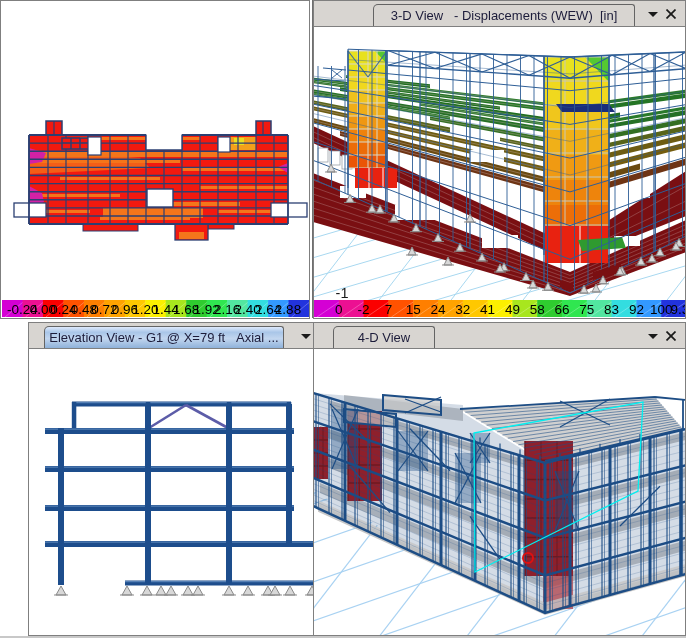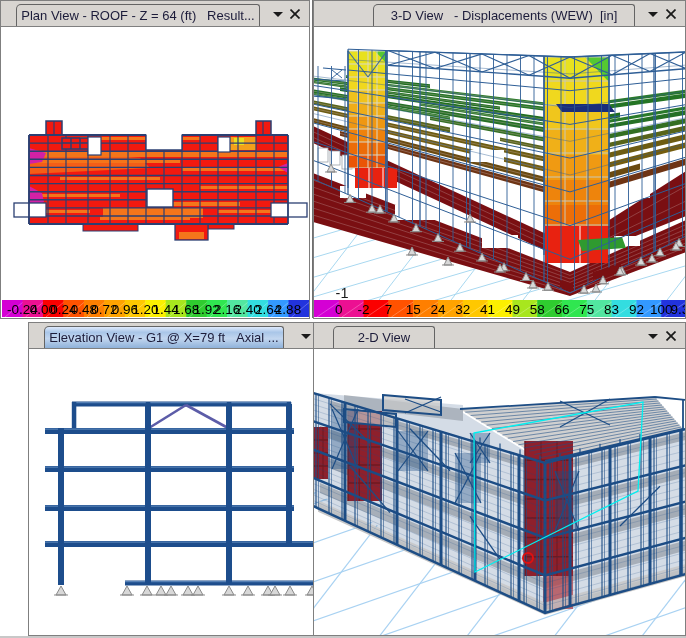--- a/index.html
+++ b/index.html
@@ -17,30 +17,20 @@
 </style>
 </head>
 <body>
 
 <div style="position:absolute;left:310px;top:0;width:3px;height:638px;background:#ffffff;"></div>
 <div style="position:absolute;left:312px;top:0;width:2px;height:638px;background:#6f6f6f;"></div>
 <div style="position:absolute;left:0;top:318px;width:686px;height:4px;background:#ffffff;"></div>
 <div style="position:absolute;left:0;top:636px;width:686px;height:2px;background:#c8c8c8;"></div>
 
 <div class="vp" id="vpTL" style="left:0;top:0;width:310px;height:319px;">
-  <div class="tstrip">
-    <div class="tab" style="left:15px;width:244px;">Plan View - ROOF - Z = 64 (ft)&nbsp;&nbsp;&nbsp;Result...</div>
-    <div class="caret" style="left:272px;"></div>
-    <div class="xbtn" style="left:289px;">
-        <svg width="10" height="10" viewBox="0 0 10 10" style="position:static">
-          <line x1="0.5" y1="0.5" x2="9.5" y2="9.5" stroke="#1a1a1a" stroke-width="1.7"></line>
-          <line x1="9.5" y1="0.5" x2="0.5" y2="9.5" stroke="#1a1a1a" stroke-width="1.7"></line>
-        </svg>
-      </div>
-  </div>
   <svg id="svgTL" width="308" height="291" viewBox="0 0 308 291" style="left:0;top:26px;">
       <rect x="28" y="108" width="259" height="89" fill="#f2190f"></rect>
       <rect x="79" y="110" width="120" height="3" fill="#f4751b"></rect>
       <rect x="28" y="124" width="259" height="6" fill="#f4751b"></rect>
       <rect x="28" y="132" width="151" height="4" fill="#f4751b"></rect>
       <rect x="181" y="141" width="106" height="3" fill="#f4751b"></rect>
       <rect x="59" y="150" width="100" height="3" fill="#f4751b"></rect>
       <rect x="199" y="159" width="88" height="3" fill="#f4751b"></rect>
       <rect x="28" y="167" width="91" height="3" fill="#f4751b"></rect>
       <rect x="145" y="175" width="94" height="4" fill="#f4751b"></rect>
@@ -529,21 +519,21 @@
       <line x1="254.0" y1="246" x2="268.0" y2="246" stroke="#8a8a8a" stroke-width="1"></line>
       <polygon points="283,237 278.0,246 288.0,246" fill="#d8d8d8" stroke="#8a8a8a" stroke-width="1"></polygon>
       <line x1="276.0" y1="246" x2="290.0" y2="246" stroke="#8a8a8a" stroke-width="1"></line>
       <polygon points="302,237 297.0,246 307.0,246" fill="#d8d8d8" stroke="#8a8a8a" stroke-width="1"></polygon>
       <line x1="295.0" y1="246" x2="309.0" y2="246" stroke="#8a8a8a" stroke-width="1"></line>
     </svg>
 </div>
 
 <div class="vp" id="vpBR" style="left:313px;top:322px;width:373px;height:314px;">
   <div class="tstrip">
-    <div class="tab" style="left:19px;width:102px;">2-D View</div>
+    <div class="tab" style="left:19px;width:102px;">4-D View</div>
     <div class="caret" style="left:334px;"></div>
     <div class="xbtn" style="left:352px;">
         <svg width="10" height="10" viewBox="0 0 10 10" style="position:static">
           <line x1="0.5" y1="0.5" x2="9.5" y2="9.5" stroke="#1a1a1a" stroke-width="1.7"></line>
           <line x1="9.5" y1="0.5" x2="0.5" y2="9.5" stroke="#1a1a1a" stroke-width="1.7"></line>
         </svg>
       </div>
   </div>
   <svg id="svgBR" width="371" height="286" viewBox="0 0 371 286" style="left:0;top:26px;">
       <defs>

